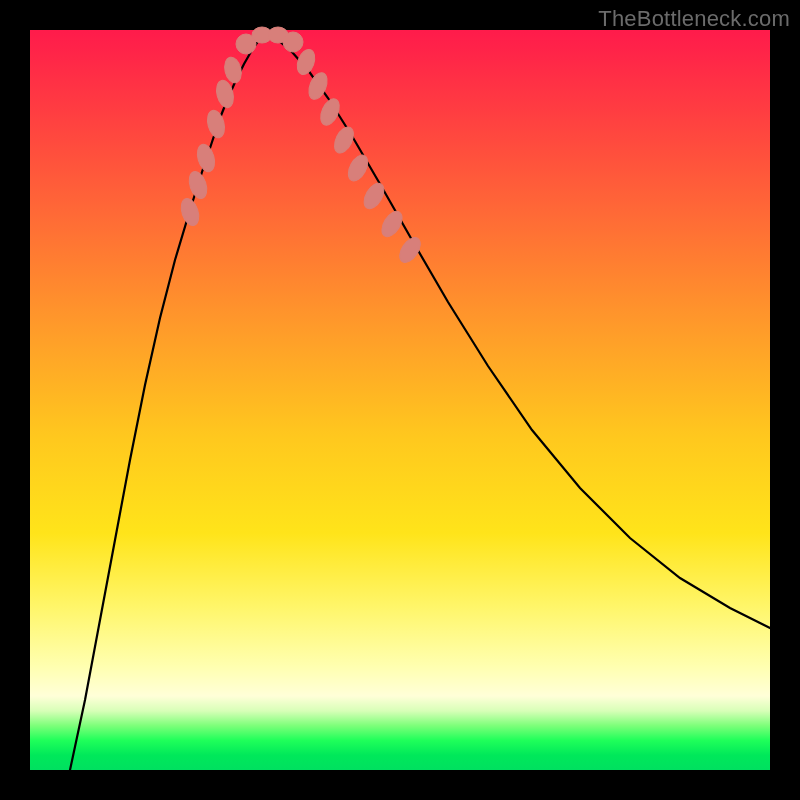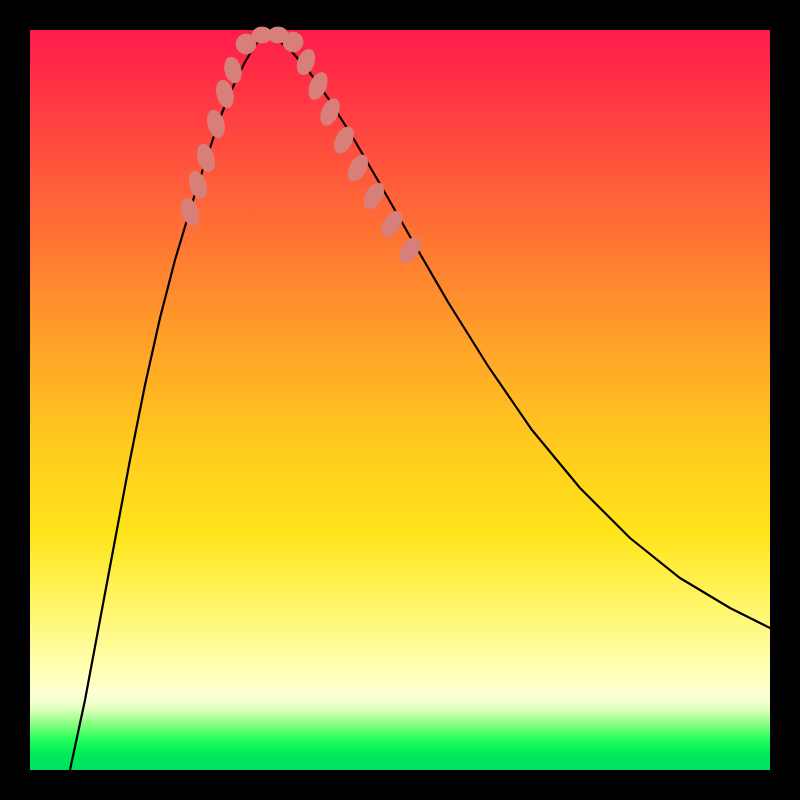--- a/index.html
+++ b/index.html
@@ -91,13 +91,14 @@
           <ellipse cx="288" cy="56" rx="8" ry="14" class="bead" transform="rotate(22 288 56)"></ellipse>
           <ellipse cx="300" cy="82" rx="8" ry="14" class="bead" transform="rotate(24 300 82)"></ellipse>
           <ellipse cx="314" cy="110" rx="8" ry="14" class="bead" transform="rotate(26 314 110)"></ellipse>
           <ellipse cx="328" cy="138" rx="8" ry="14" class="bead" transform="rotate(28 328 138)"></ellipse>
           <ellipse cx="344" cy="166" rx="8" ry="14" class="bead" transform="rotate(30 344 166)"></ellipse>
           <ellipse cx="362" cy="194" rx="8" ry="14" class="bead" transform="rotate(32 362 194)"></ellipse>
           <ellipse cx="380" cy="220" rx="8" ry="14" class="bead" transform="rotate(34 380 220)"></ellipse>
         </g>
     </svg>
   </div>
+  <div class="watermark">TheBottleneck.com</div>
 </div>
 
 </body></html>

